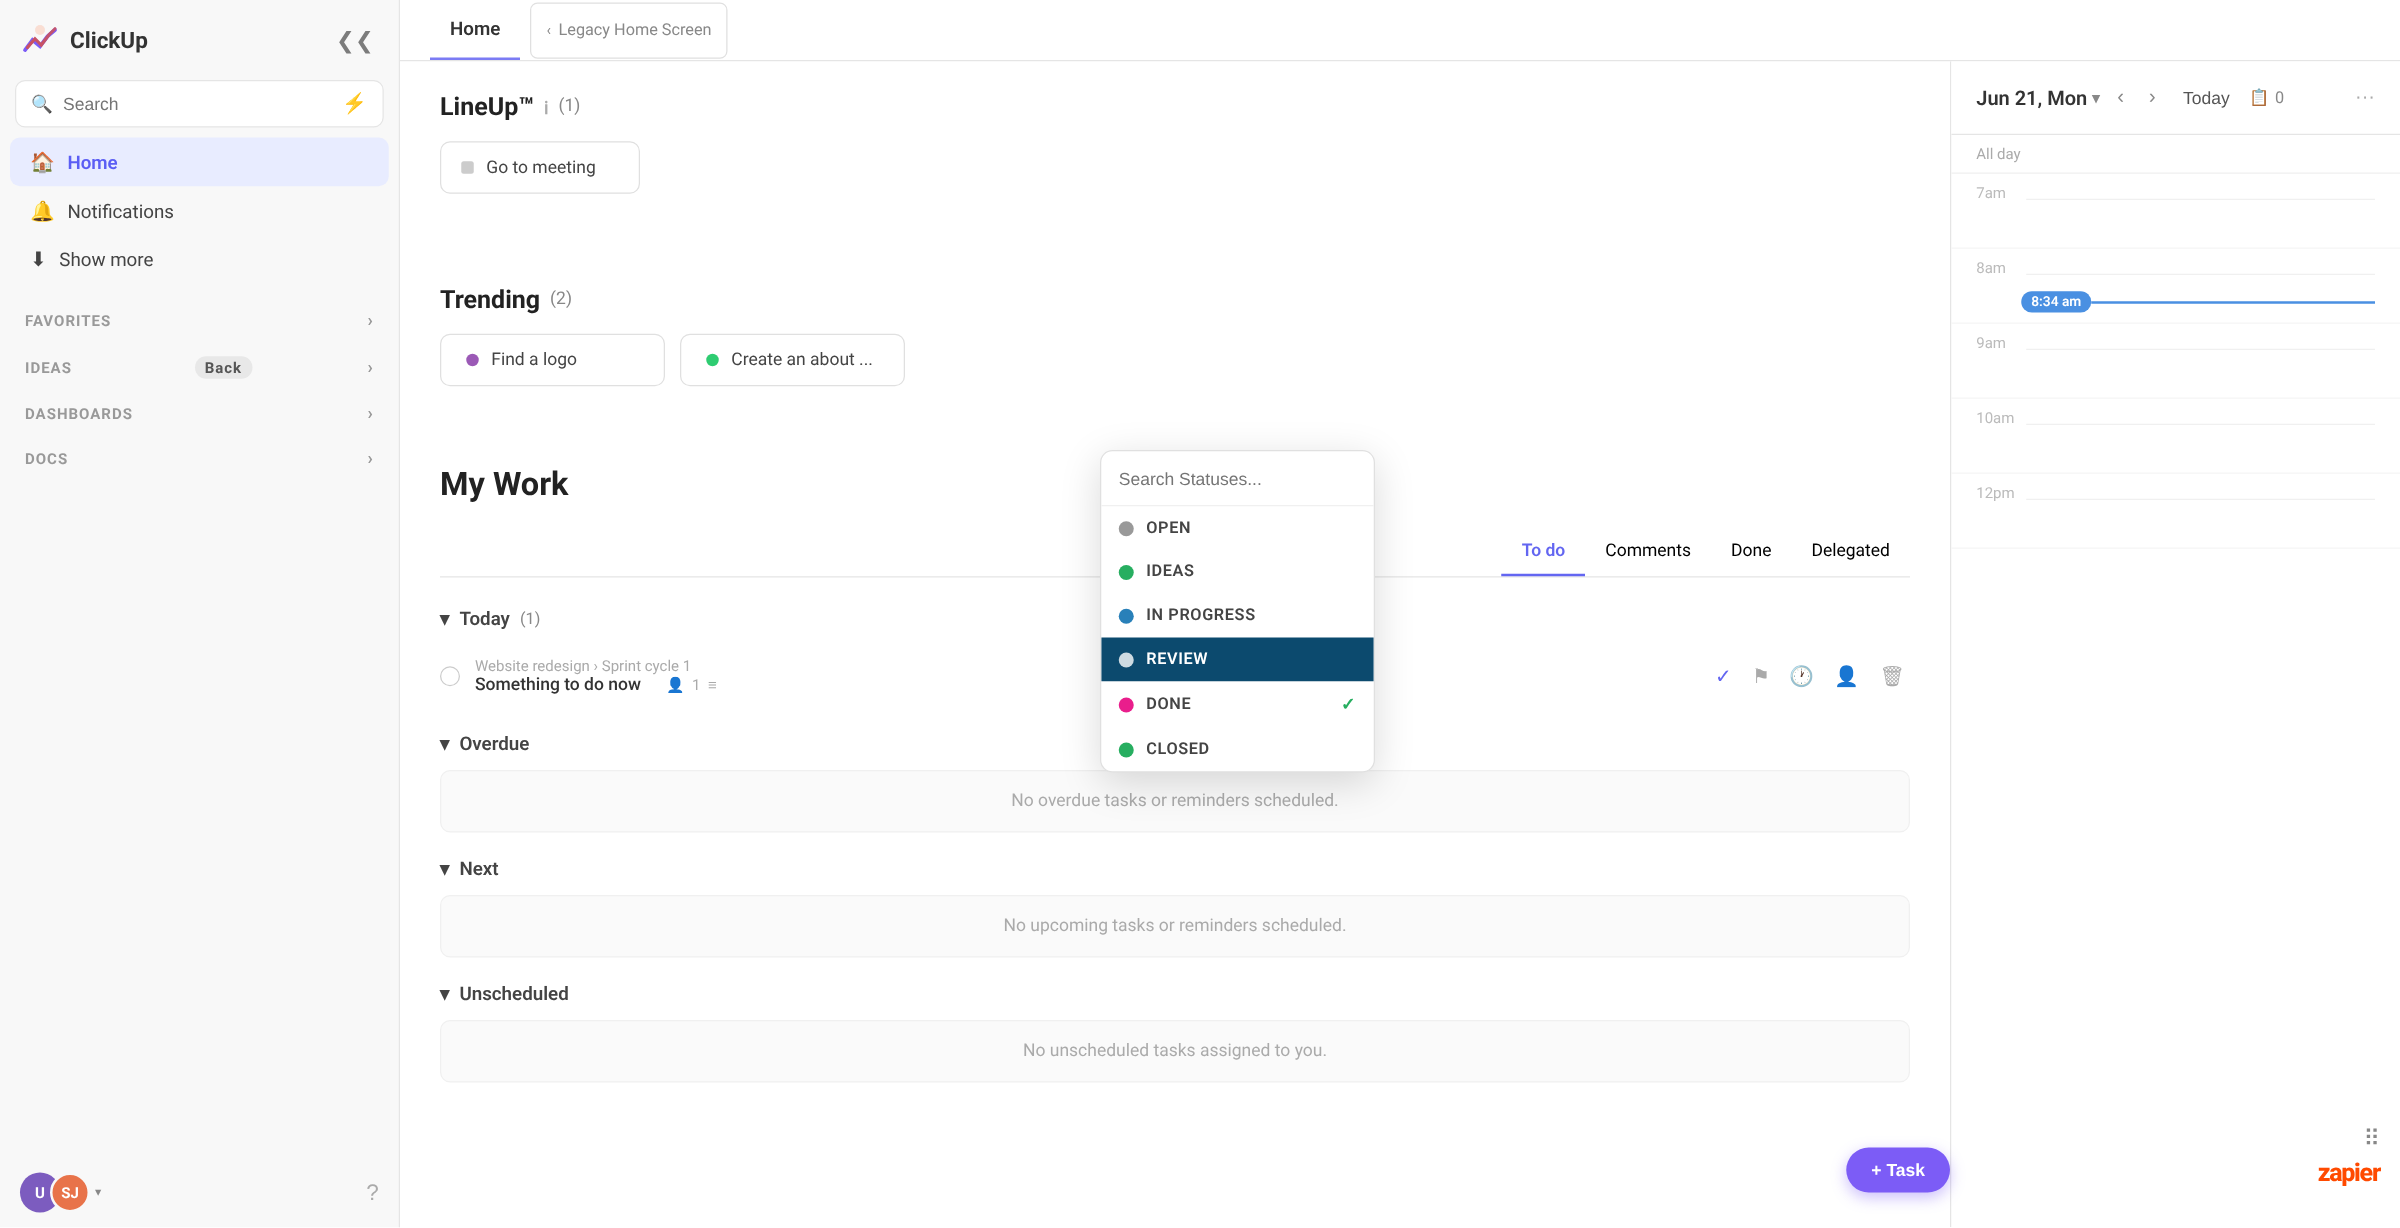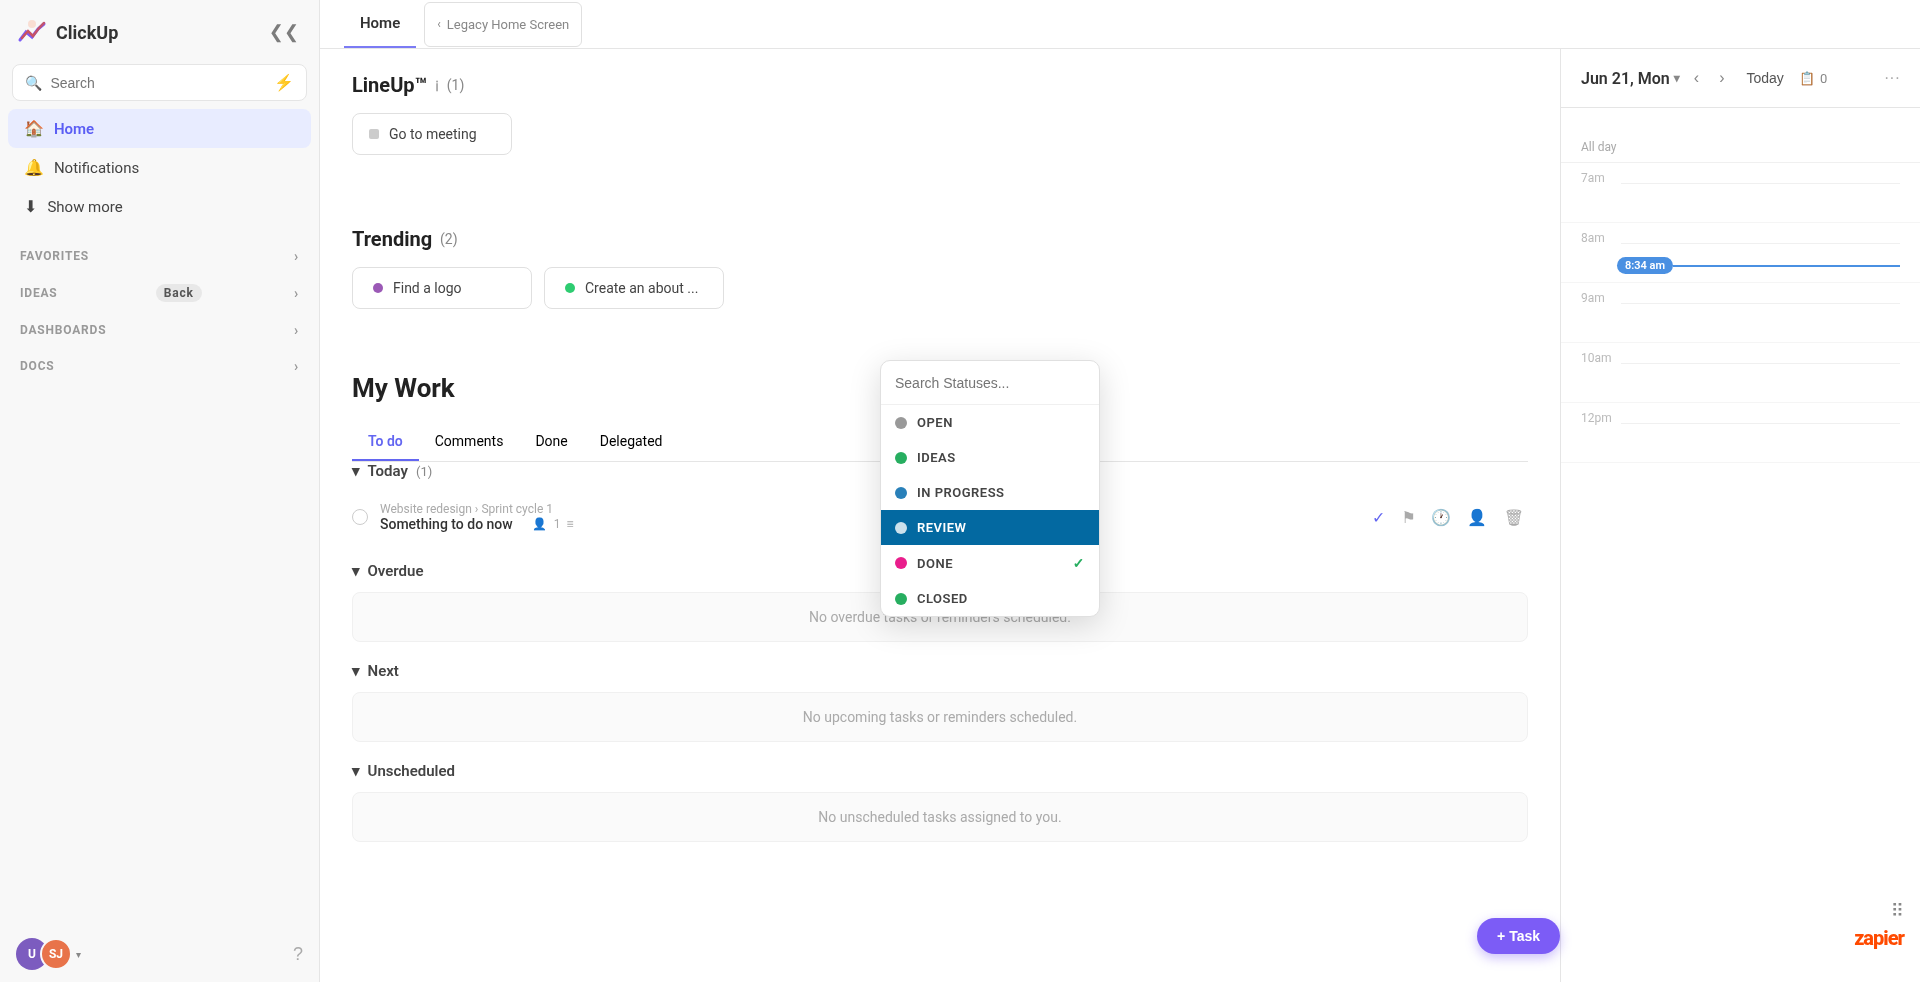--- a/index.html
+++ b/index.html
@@ -283,20 +283,22 @@
     .my-work-title {
       font-size: 26px;
       font-weight: 700;
       color: #222;
       margin-bottom: 20px;
     }
     .work-tabs {
       display: flex;
       gap: 0;
       border-bottom: 1px solid #e5e5e5;
+      margin-bottom: 24px;
+      justify-content: flex-end;
     }
     .work-tab {
       padding: 10px 16px;
       font-size: 14px;
       color: #000000;
       cursor: pointer;
       border-bottom: 2px solid transparent;
     }
     .work-tab.active {
       color: #6366f1;
@@ -414,21 +416,21 @@
       align-items: center;
       gap: 10px;
       padding: 10px 14px;
       font-size: 13px;
       font-weight: 600;
       color: #444;
       cursor: pointer;
       letter-spacing: 0.5px;
     }
     .status-item.active-status {
-      background: #0369a1;
+      background: #0c4a6e;
       color: #fff;
     }
     .status-dot {
       width: 12px;
       height: 12px;
       border-radius: 3px;
       flex-shrink: 0;
     }
     .dot-gray { background: #999; border-radius: 50%; }
     .dot-green { background: #27ae60; border-radius: 50%; }
@@ -439,21 +441,20 @@
     .status-check { margin-left: auto; color: #27ae60; font-size: 14px; }
 
     
     .right-panel {
       width: 360px;
       min-width: 340px;
       border-left: 1px solid #e5e5e5;
       display: flex;
       flex-direction: column;
       overflow: hidden;
-      gap: 24px;
     }
     .calendar-header {
       display: flex;
       align-items: center;
       gap: 8px;
       padding: 16px 20px;
       border-bottom: 1px solid #e5e5e5;
       background: #fff;
     }
     .cal-date-title {

